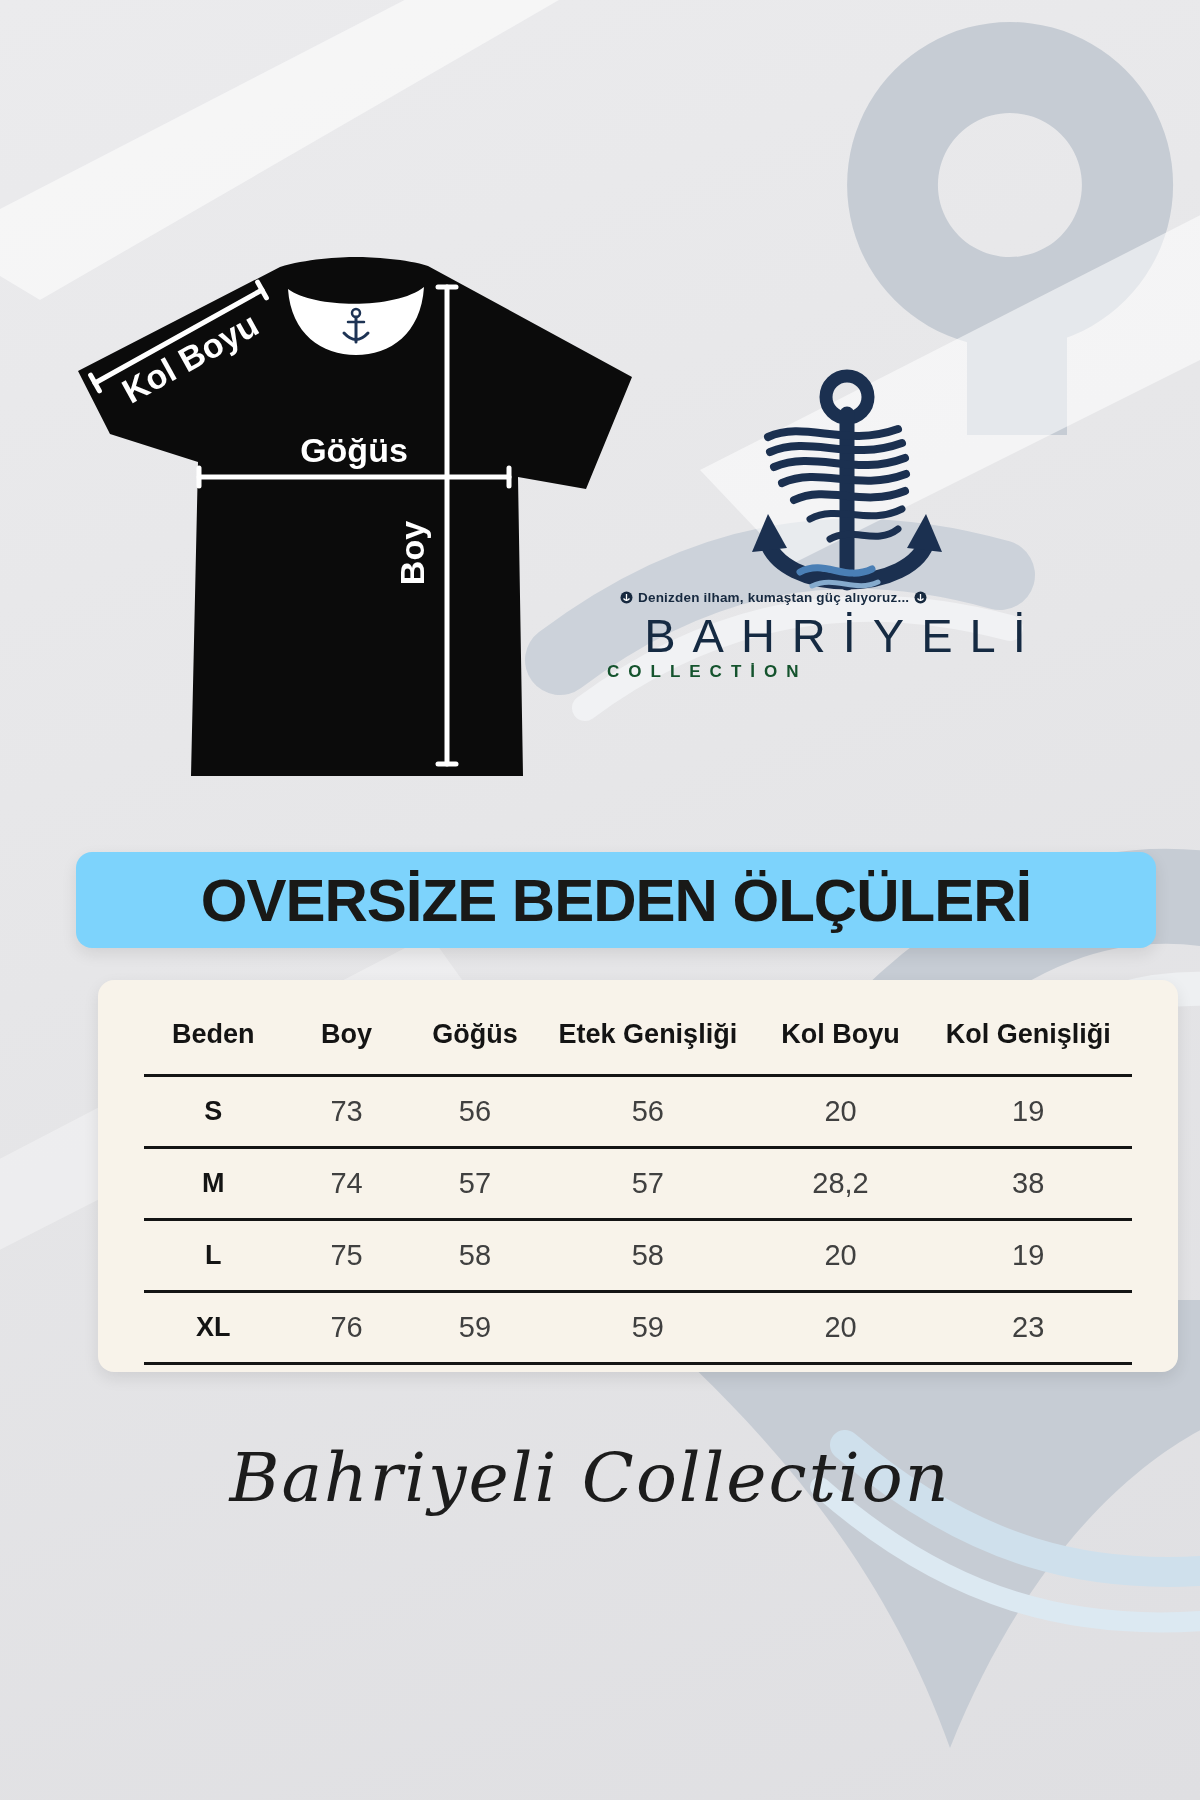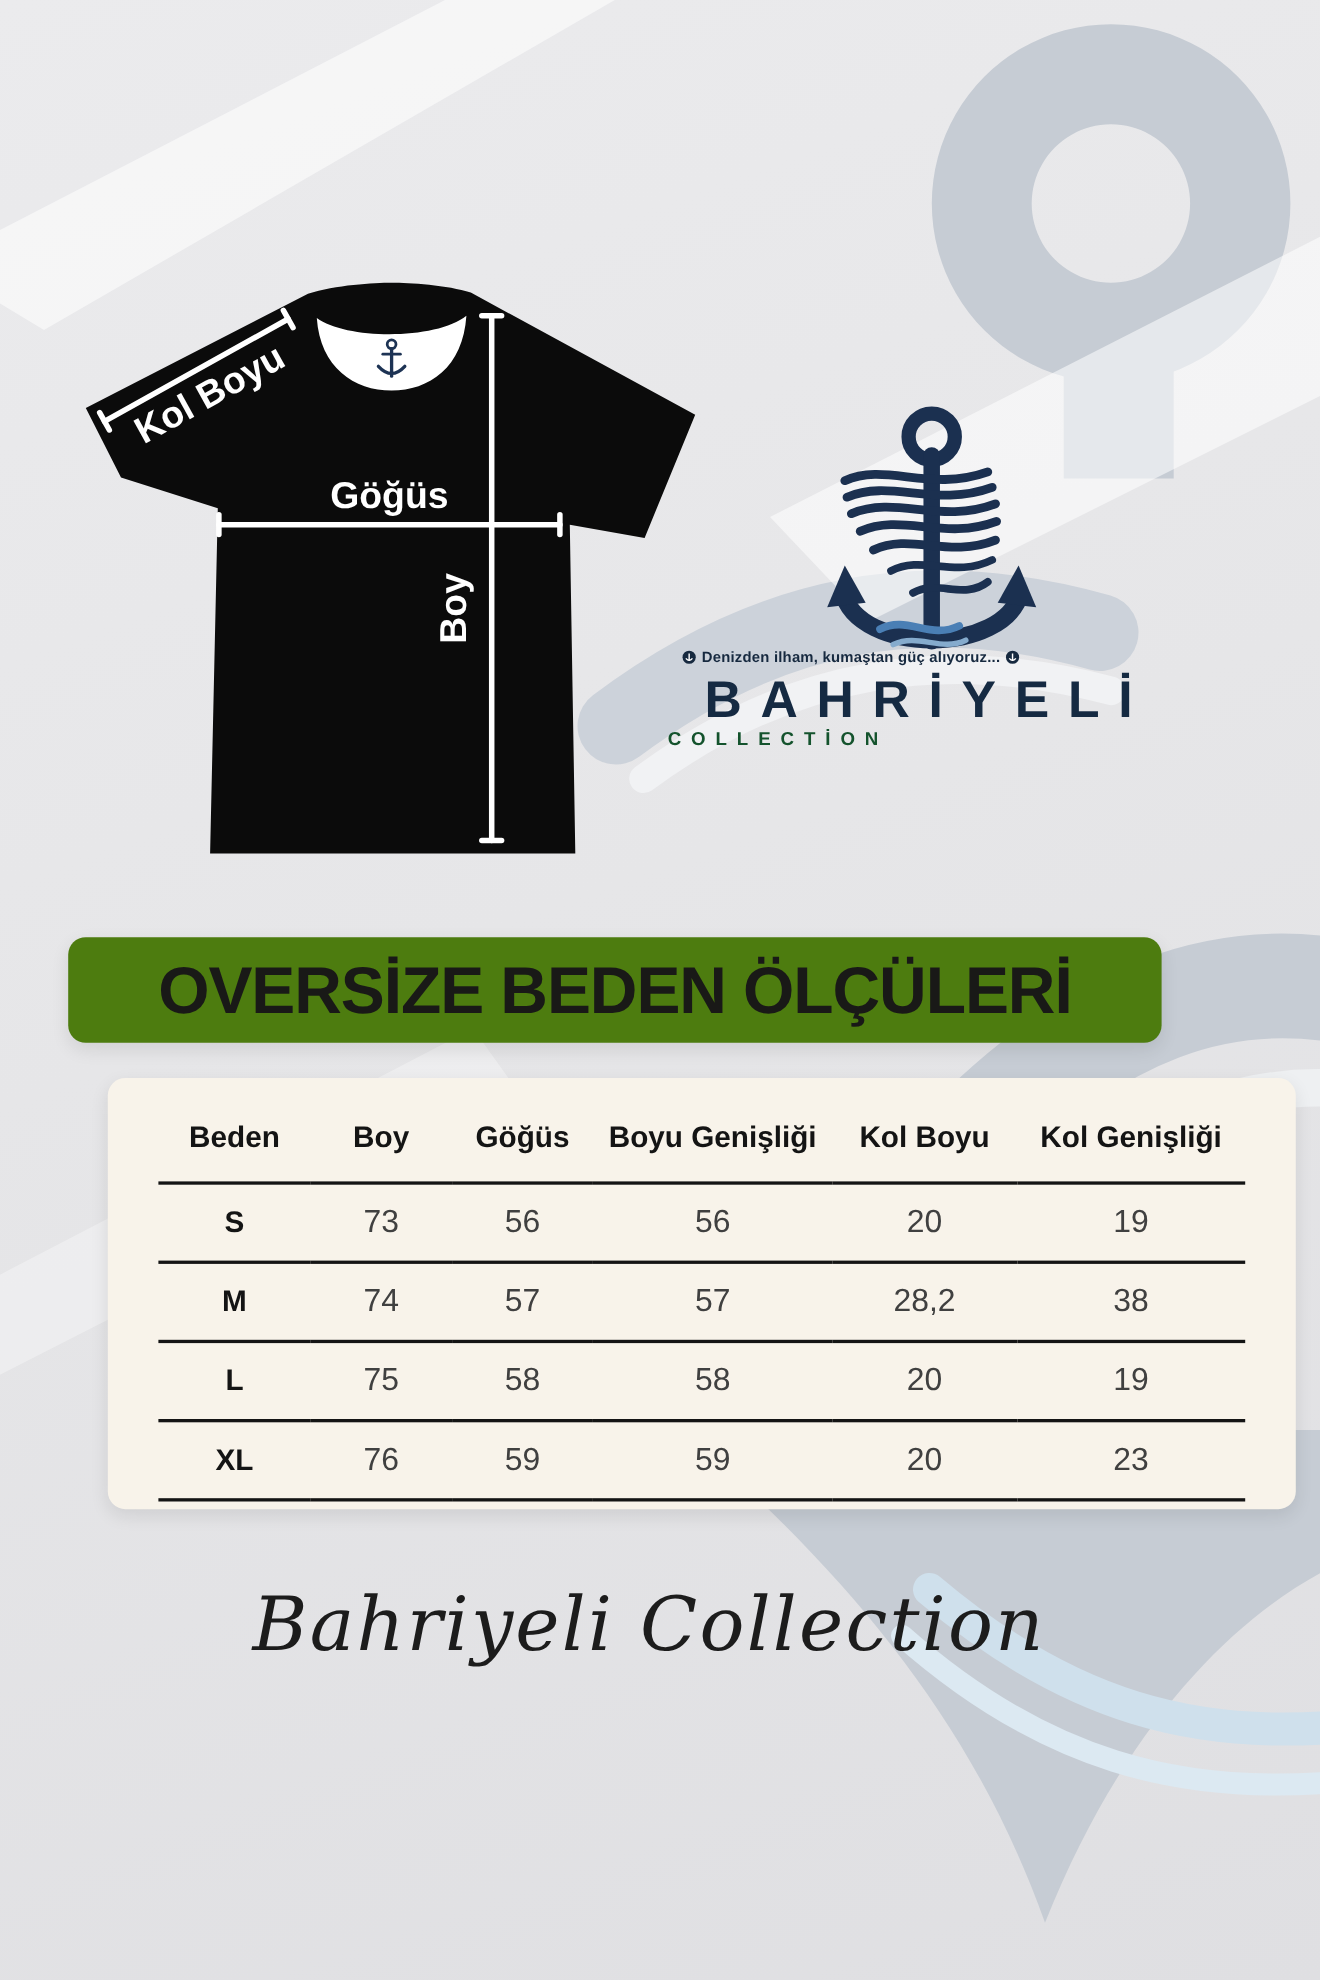--- a/index.html
+++ b/index.html
@@ -10,30 +10,30 @@
   }
   .layer{position:absolute;left:0;top:0;}
   
   .tagline{
     position:absolute;left:620px;top:590px;width:450px;text-align:right;
     font-size:13.5px;font-weight:bold;color:#16293f;letter-spacing:.2px;
     display:flex;align-items:center;gap:5px;
   }
   .wordmark{
     position:absolute;left:598px;top:608px;width:474px;text-align:center;
-    font-size:47px;font-weight:bold;color:#152a42;letter-spacing:17px;text-indent:17px;
+    font-size:47px;font-weight:normal;color:#152a42;letter-spacing:17px;text-indent:17px;
   }
   .collection{
     position:absolute;left:598px;top:662px;width:474px;text-align:left;
     font-size:17px;font-weight:bold;color:#14532d;letter-spacing:9px;text-indent:9px;
   }
   
   .banner{
-    position:absolute;left:62px;top:852px;width:994px;height:96px;
-    background:#4d7c0f;border-radius:16px;box-shadow:0 6px 16px rgba(0,0,0,.09);
+    position:absolute;left:76px;top:852px;width:1080px;height:96px;
+    background:#7dd3fc;border-radius:16px;box-shadow:0 6px 16px rgba(0,0,0,.09);
     display:flex;align-items:center;justify-content:center;
   }
   .banner h1{
     margin:0;font-size:60px;font-weight:bold;color:#191917;letter-spacing:-1px;white-space:nowrap;
   }
   
   .card{
     position:absolute;left:60px;top:980px;width:1080px;height:392px;
     background:#f8f3ea;border-radius:16px;box-shadow:0 6px 16px rgba(0,0,0,.09);
     padding:0;box-sizing:border-box;margin-left:38px;
@@ -159,21 +159,21 @@
         <col style="width:13%">
       <col style="width:22%">
         <col style="width:17%">
         <col style="width:21%">
     </colgroup>
     <thead>
       <tr>
         <th>Beden</th>
         <th>Boy</th>
         <th>Göğüs</th>
-        <th>Boyu Genişliği</th>
+        <th>Etek Genişliği</th>
         <th>Kol Boyu</th>
         <th>Kol Genişliği</th>
       </tr>
     </thead>
     <tbody>
       <tr>
         <td class="sz">S</td>
         <td>73</td>
         <td>56</td>
         <td>56</td>

